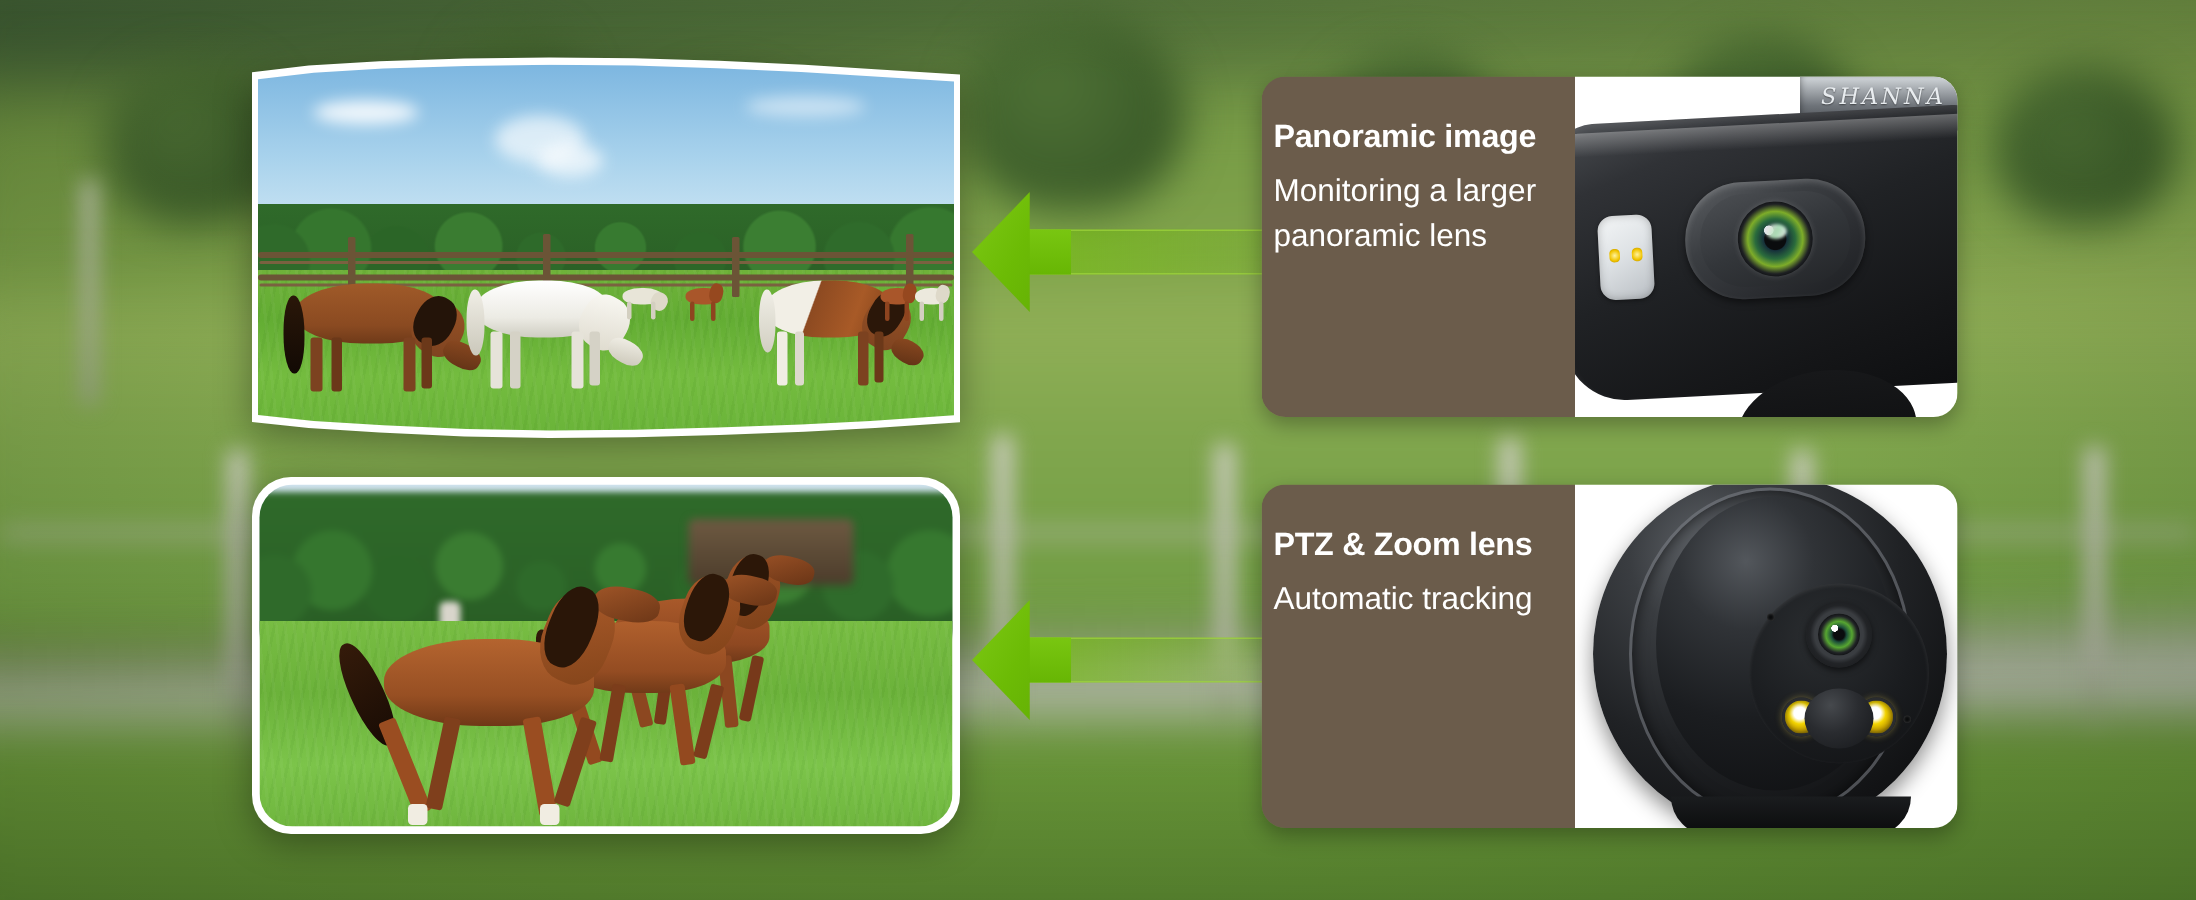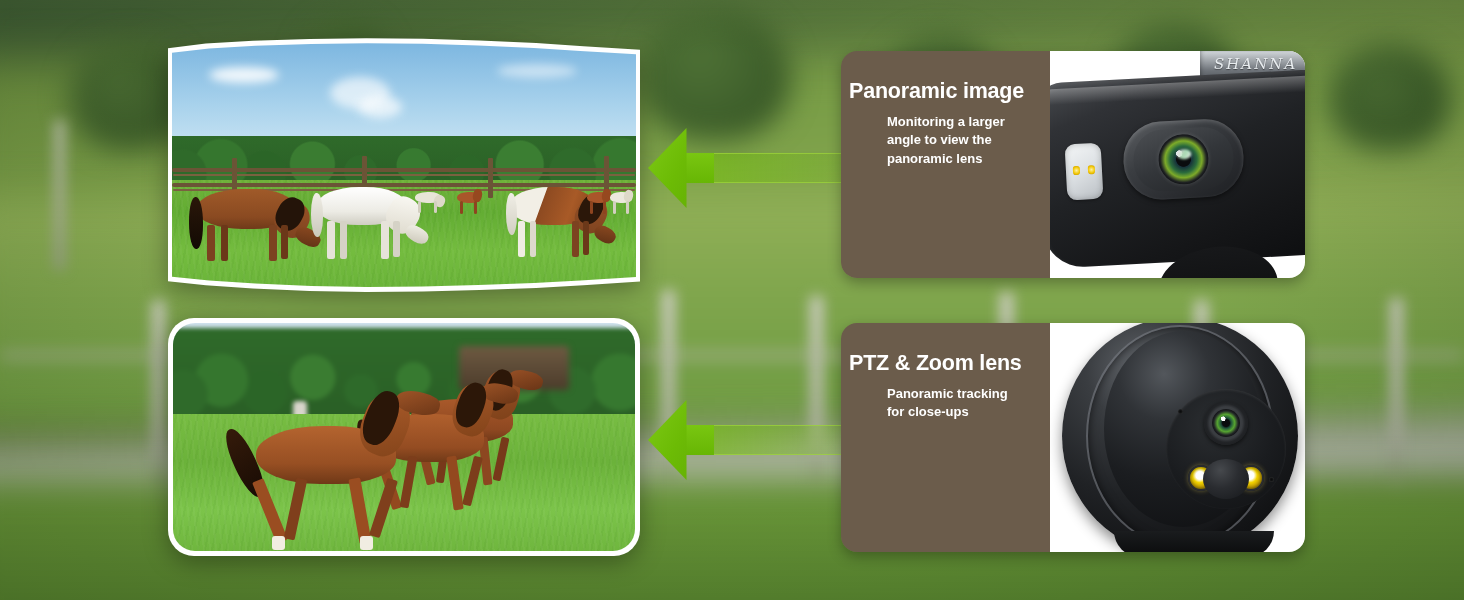--- a/index.html
+++ b/index.html
@@ -187,21 +187,21 @@
     width:209px; flex:0 0 209px;
     background:#6b5c4b;
     padding:28px 0 0 8px;
     color:#ffffff;
   }
   #panel-ptz .panel-text { }
   .panel-title {
     font-size:21.5px; font-weight:bold; letter-spacing:-.2px;
     margin-bottom:9px; line-height:1.15;
   }
-  .panel-desc { font-size:13px; line-height:1.42; font-weight:bold;margin-left:38px; }
+  .panel-desc { font-size:21px; line-height:1.42; font-weight:normal; }
 
   .panel-media {
     flex:1; background:#ffffff; position:relative; overflow:hidden;
   }
 
   
   .cam-top-ring {
     position:absolute; left:150px; top:-8px; width:118px; height:44px;
     border-radius:8px;
     background:linear-gradient(180deg,#8d9196 0%,#c9ced2 22%,#6f747a 62%,#3c4045 100%);
@@ -509,21 +509,20 @@
   <div class="tail"></div>
   <div class="stem"></div>
   <div class="head"></div>
 </div>
 
 <div class="feature-panel" id="panel-panoramic">
   <div class="panel-text">
     <div class="panel-title">Panoramic image</div>
     <div class="panel-desc">
       <div>Monitoring a larger</div>
-      <div>angle to view the</div>
       <div>panoramic lens</div>
     </div>
   </div>
   <div class="panel-media">
     <div class="cam-top-ring">
       <div class="cam-brand">SHANNA</div>
     </div>
     <div class="cam-body">
       <div class="cam-body-hi"></div>
       <div class="cam-spotlight">
@@ -539,22 +538,21 @@
       </div>
     </div>
     <div class="cam-stand"></div>
   </div>
 </div>
 
 <div class="feature-panel" id="panel-ptz">
   <div class="panel-text">
     <div class="panel-title">PTZ &amp; Zoom lens</div>
     <div class="panel-desc">
-      <div>Panoramic tracking</div>
-      <div>for close-ups</div>
+      <div>Automatic tracking</div>
     </div>
   </div>
   <div class="panel-media">
     <div class="ptz-outer">
       <div class="ptz-seam"></div>
       <div class="ptz-dome">
         <div class="ptz-face">
           <div class="ptz-mic" style="left:12px; top:20px;"></div>
           <div class="ptz-mic" style="right:12px; top:88px;"></div>
           <div class="ptz-lens-barrel">

